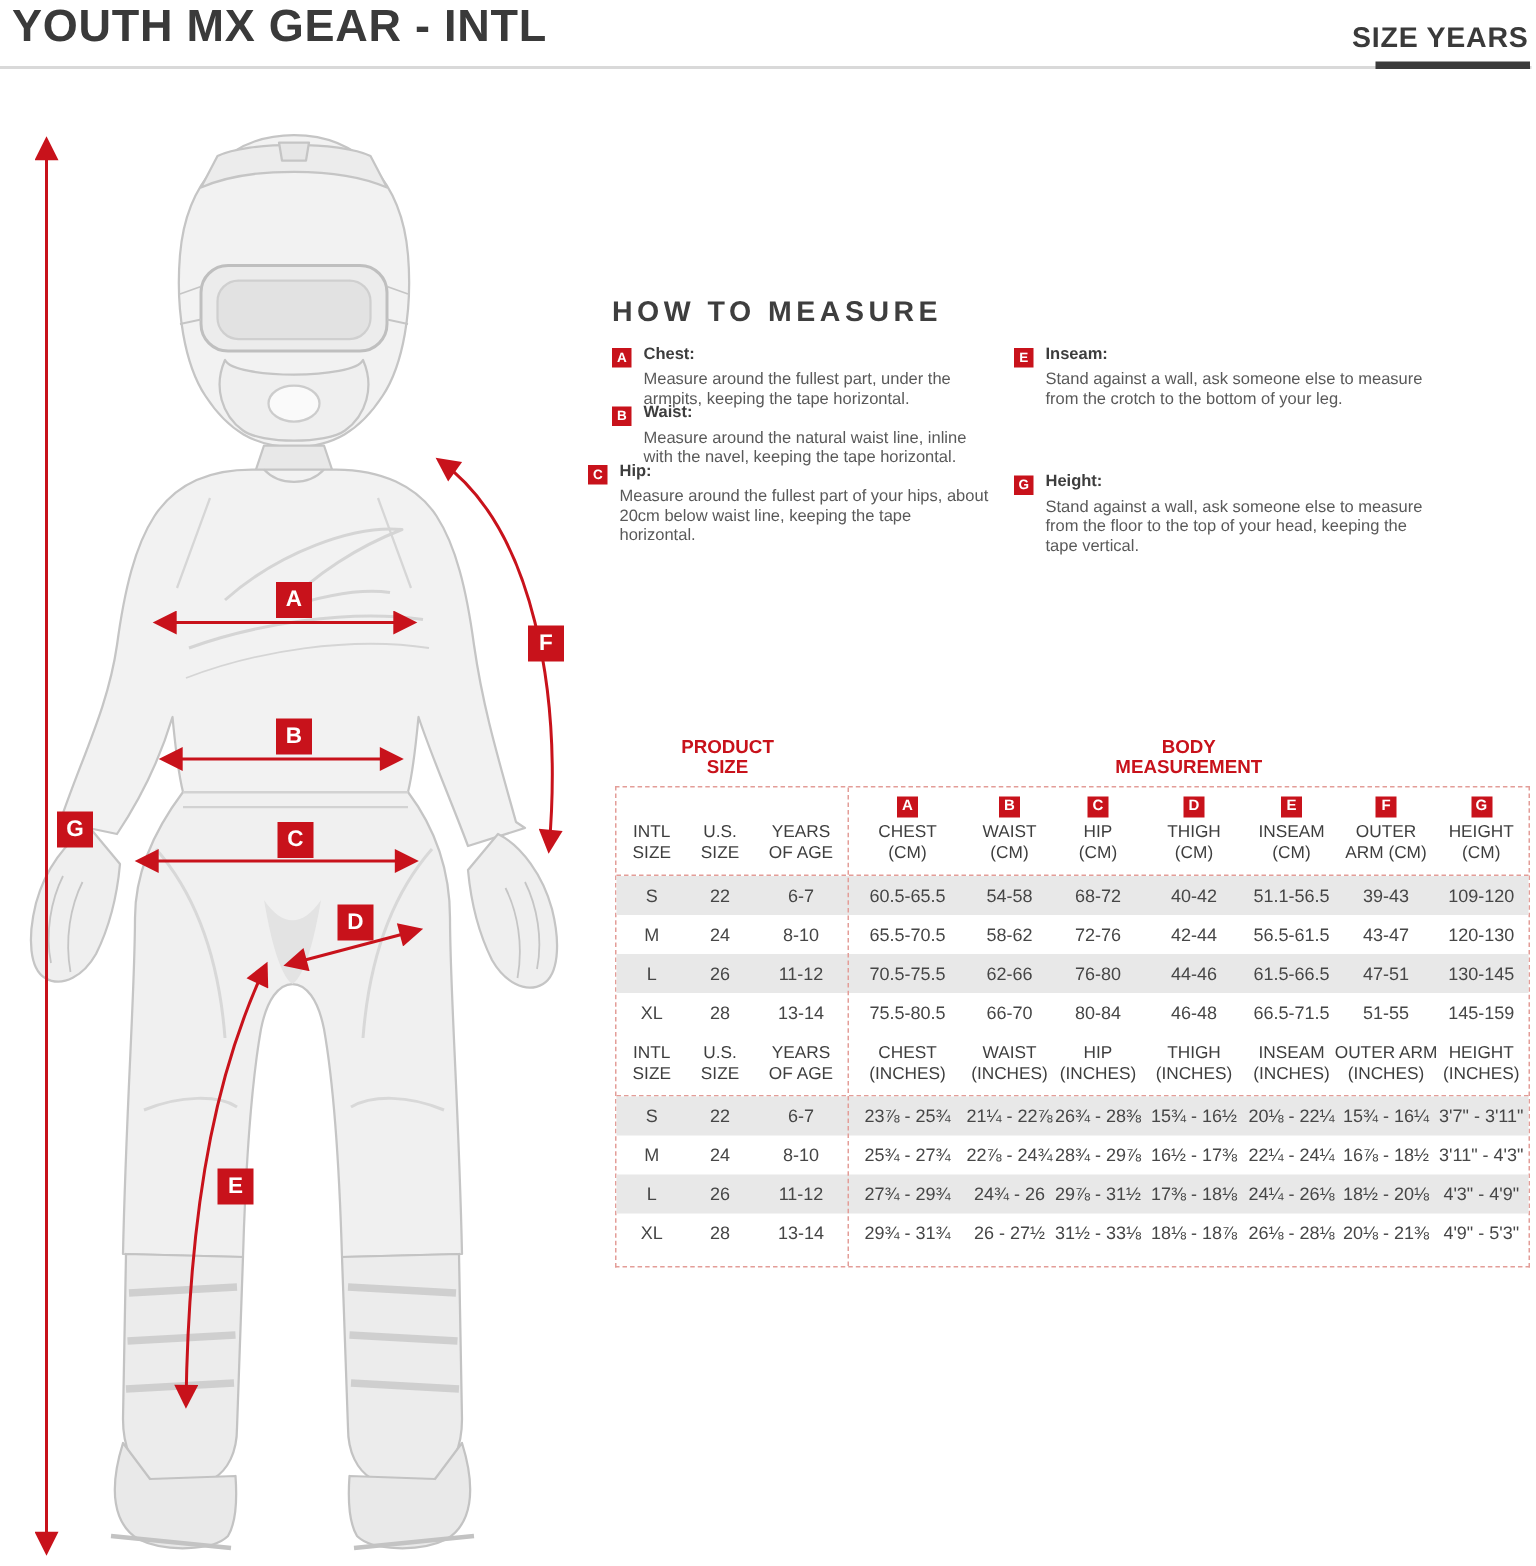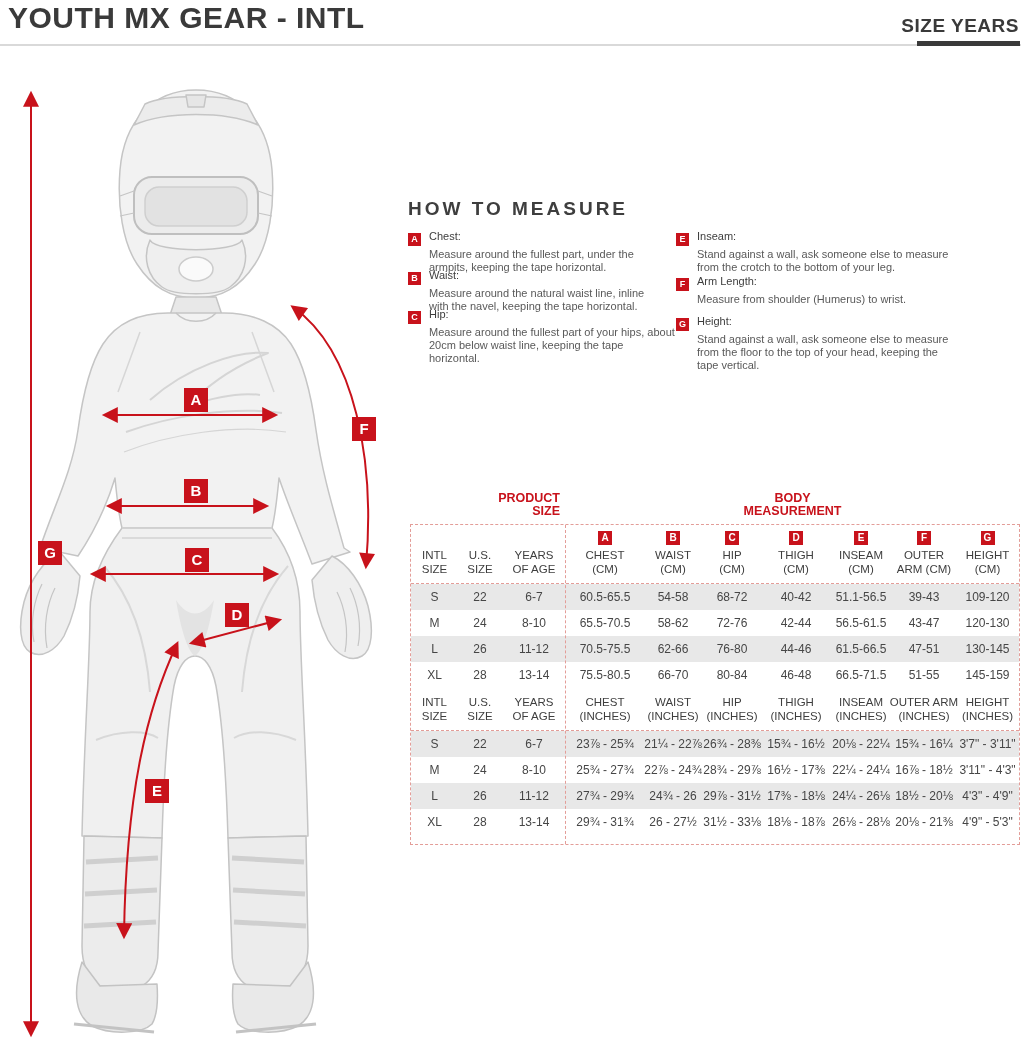--- a/index.html
+++ b/index.html
@@ -12,21 +12,21 @@
   .hdr-sg-bar{position:absolute;right:4px;top:41px;width:103px;height:5px;background:#3a3a3a;}
   
   .fig-svg{position:absolute;left:0;top:0;pointer-events:none;}
   .fig-label{position:absolute;width:24px;height:24px;background:#c8121b;color:#fff;
              font-size:15px;font-weight:700;line-height:24px;text-align:center;z-index:3;}
   
   .htm-heading{position:absolute;left:408px;top:198px;font-size:19px;font-weight:700;letter-spacing:3px;color:#3e3e3e;}
   .htm-item{position:absolute;}
   .htm-badge{display:inline-block;width:13px;height:13px;background:#c8121b;color:#fff;
              font-size:9px;font-weight:700;line-height:13px;text-align:center;margin-right:8px;vertical-align:-2px;}
-  .htm-label{display:inline;font-size:11px;font-weight:400;color:#3d3d3d;}
+  .htm-label{display:inline;font-size:11px;font-weight:700;color:#3d3d3d;}
   .htm-text{margin:2px 0 0 21px;font-size:11px;line-height:13px;color:#595959;white-space:pre-line;}
   
   .grp-heading{position:absolute;top:492px;font-size:12.5px;font-weight:700;line-height:13px;
                color:#c8121b;text-align:center;white-space:pre-line;z-index:2;}
   .tables-box{position:absolute;left:410px;top:524px;width:610px;height:321px;
               border:1px dashed #e39d98;box-sizing:border-box;z-index:2;background:transparent;}
   .v-divider{position:absolute;left:154px;top:0;bottom:0;width:0;border-left:1px dashed #e39d98;}
   .t-head{display:grid;grid-template-columns:47px 44px 64px 78px 58px 60px 68px 62px 64px 63px;
           border-bottom:1px dashed #e39d98;box-sizing:border-box;}
   .t-row {display:grid;grid-template-columns:47px 44px 64px 78px 58px 60px 68px 62px 64px 63px;height:26px;}
@@ -137,42 +137,38 @@
   <div class="htm-item" style="left:408px;top:226px;width:260px;">
     <span class="htm-badge">A</span><span class="htm-label">Chest:</span>
     <div class="htm-text">Measure around the fullest part, under the
 armpits, keeping the tape horizontal.</div>
   </div>
   <div class="htm-item" style="left:408px;top:265px;width:260px;">
     <span class="htm-badge">B</span><span class="htm-label">Waist:</span>
     <div class="htm-text">Measure around the natural waist line, inline
 with the navel, keeping the tape horizontal.</div>
   </div>
-  <div class="htm-item" style="left:408px;top:304px;width:268px;">
+  <div class="htm-item" style="left:392px;top:304px;width:268px;">
     <span class="htm-badge">C</span><span class="htm-label">Hip:</span>
     <div class="htm-text">Measure around the fullest part of your hips, about
 20cm below waist line, keeping the tape horizontal.</div>
   </div>
   <div class="htm-item" style="left:676px;top:226px;width:300px;">
     <span class="htm-badge">E</span><span class="htm-label">Inseam:</span>
     <div class="htm-text">Stand against a wall, ask someone else to measure
 from the crotch to the bottom of your leg.</div>
-  </div>
-  <div class="htm-item" style="left:676px;top:271px;width:300px;">
-    <span class="htm-badge">F</span><span class="htm-label">Arm Length:</span>
-    <div class="htm-text">Measure from shoulder (Humerus) to wrist.</div>
   </div>
   <div class="htm-item" style="left:676px;top:311px;width:300px;">
     <span class="htm-badge">G</span><span class="htm-label">Height:</span>
     <div class="htm-text">Stand against a wall, ask someone else to measure
 from the floor to the top of your head, keeping the
 tape vertical.</div>
   </div>
 
-  <div class="grp-heading" style="left:410px;width:150px;text-align:right;">PRODUCT
+  <div class="grp-heading" style="left:410px;width:150px;">PRODUCT
 SIZE</div>
   <div class="grp-heading" style="left:565px;width:455px;">BODY
 MEASUREMENT</div>
 
   <div class="tables-box">
     <div class="v-divider"></div>
     <div id="cm-table">
       <div class="t-head">
           <div class="t-col">
             <span class="badge empty">X</span>

